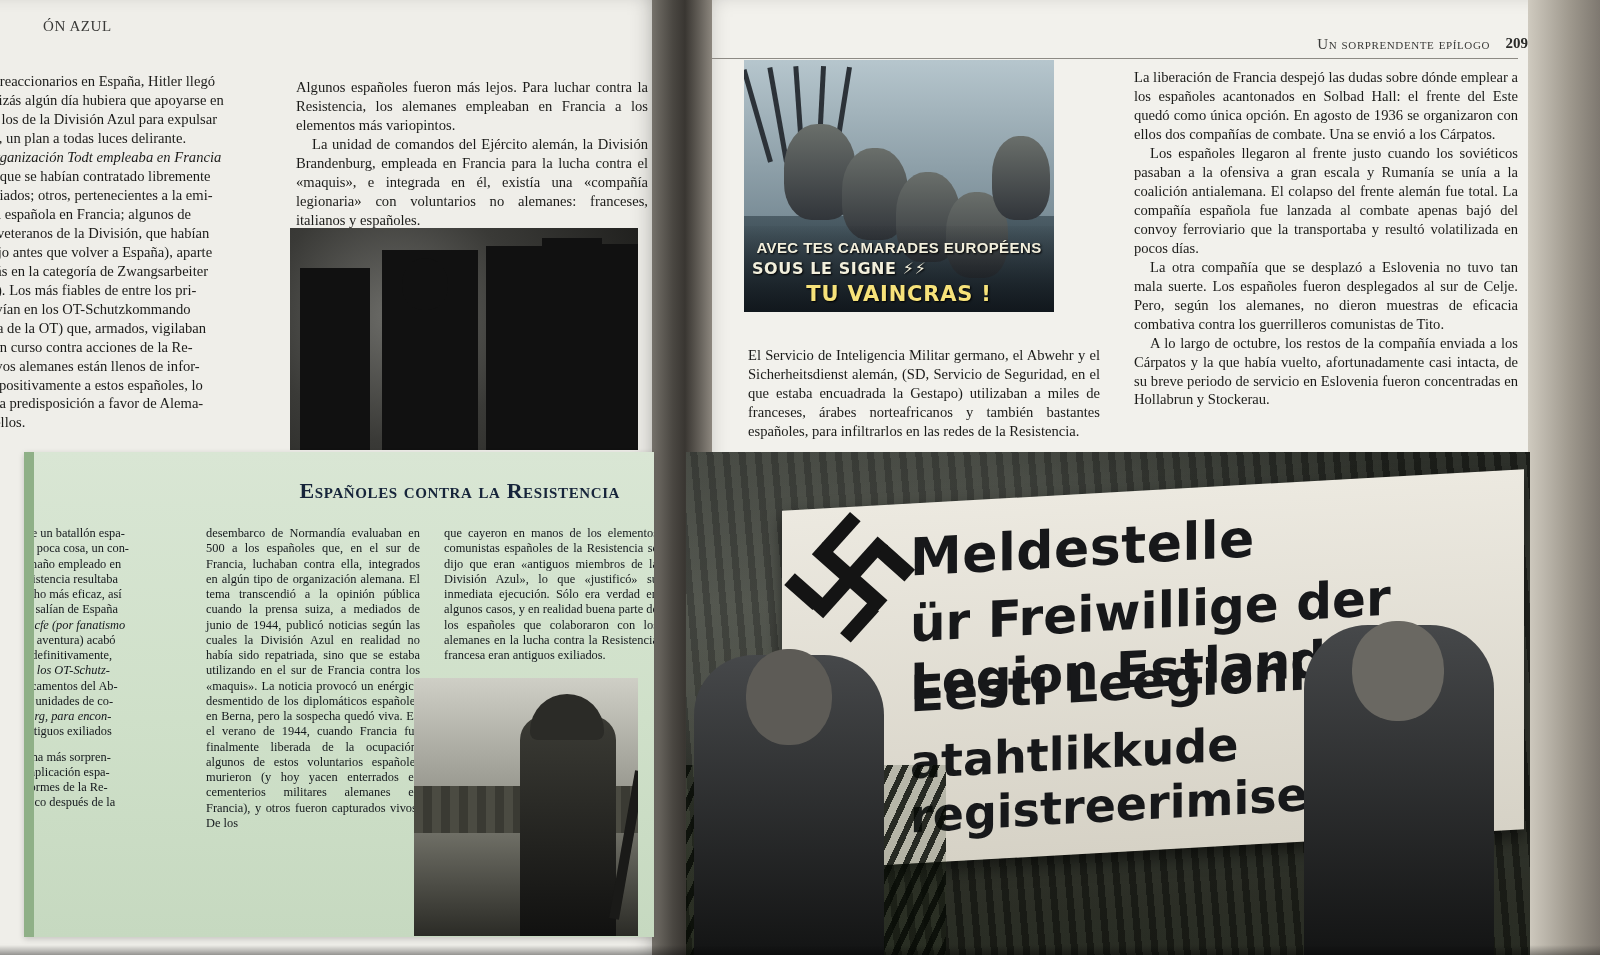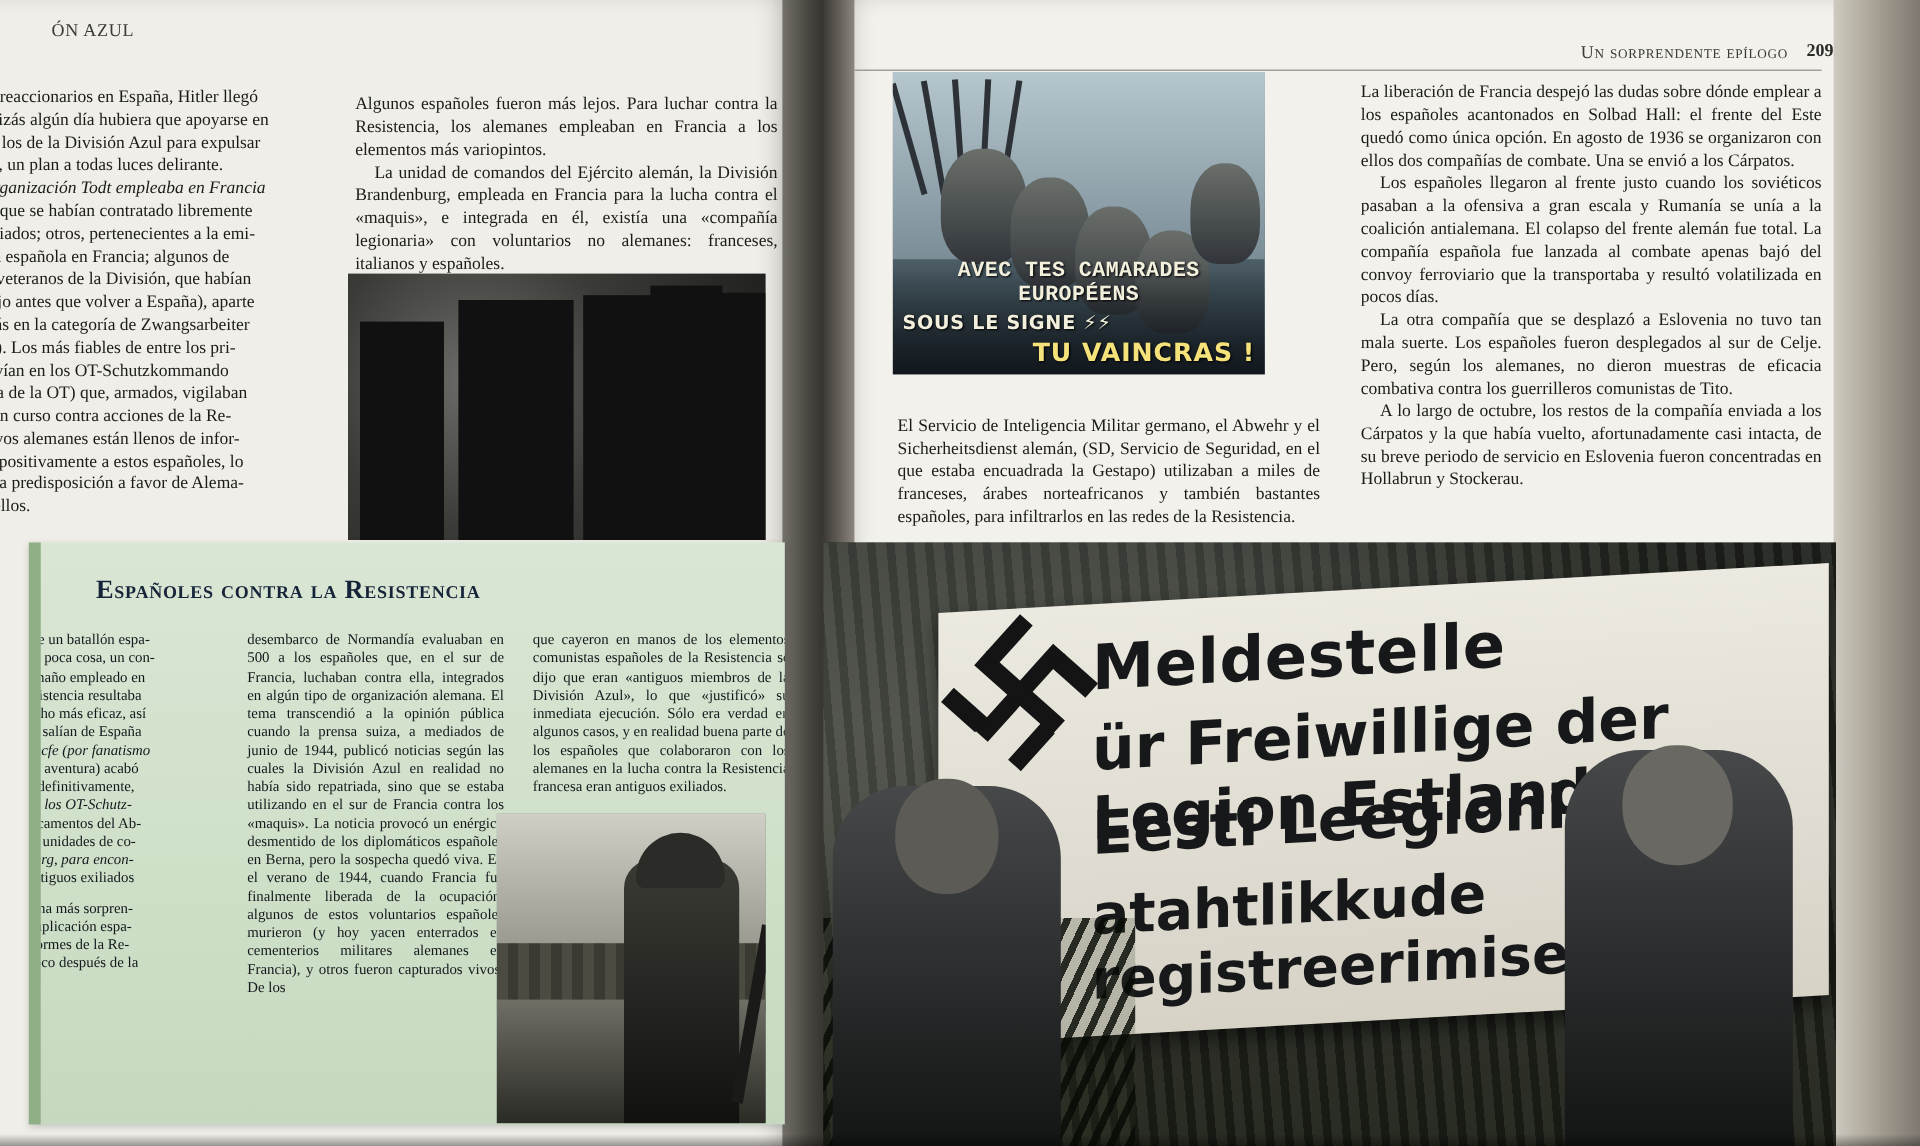--- a/index.html
+++ b/index.html
@@ -86,26 +86,26 @@
   .pst-sky{position:absolute;left:0;top:0;width:100%;height:62%;
     background:linear-gradient(180deg,#b6c6cd,#7b8e98);}
   .pst-guns{position:absolute;left:18px;top:6px;width:120px;height:120px;}
   .pst-guns i{position:absolute;display:block;width:5px;height:96px;background:#2c3238;transform-origin:bottom center;}
   .pst-soldiers{position:absolute;left:40px;top:58px;right:4px;height:150px;}
   .pst-soldiers b{position:absolute;display:block;border-radius:46% 46% 38% 38%;
     background:linear-gradient(180deg,#6a6f6b,#31353a);}
   .pst-band{position:absolute;left:0;bottom:0;width:100%;height:86px;
     background:linear-gradient(180deg,rgba(18,24,28,.05),rgba(10,14,18,.72));}
   .pst-t1{position:absolute;left:8px;bottom:56px;width:294px;text-align:center;
-    color:#f2efdc;font-family:Liberation Mono, monospace;font-weight:bold;font-size:18px;letter-spacing:.4px;
+    color:#f2efdc;font-family:Liberation Sans, sans-serif;font-weight:bold;font-size:15px;letter-spacing:.4px;
     text-shadow:1px 1px 2px #000;}
   .pst-t2{position:absolute;left:8px;bottom:34px;width:294px;text-align:left;
     color:#f2efdc;font-family:"DejaVu Sans",sans-serif;font-weight:bold;font-size:16px;letter-spacing:.6px;
     text-shadow:1px 1px 2px #000;}
-  .pst-t3{position:absolute;left:8px;bottom:6px;width:294px;text-align:right;
+  .pst-t3{position:absolute;left:8px;bottom:6px;width:294px;text-align:center;
     color:#f6e27a;font-family:"DejaVu Sans",sans-serif;font-weight:bold;font-size:21px;letter-spacing:.8px;
     text-shadow:1px 1px 2px #000;}
 
   
   .ph-sign{left:686px;top:452px;width:844px;height:503px;
     background:linear-gradient(180deg,#2a2c28 0%,#3b3d38 30%,#24261f 100%);}
   .sg-trees{position:absolute;left:0;top:0;width:100%;height:100%;
     background:
       radial-gradient(ellipse at 12% 20%, rgba(220,225,215,.18) 0 25%, rgba(0,0,0,0) 60%),
       repeating-linear-gradient(85deg, rgba(10,12,8,.55) 0 7px, rgba(60,66,52,.25) 7px 16px);
@@ -150,21 +150,21 @@
 
   
   .greenbox{
     position:absolute;left:24px;top:452px;width:620px;height:485px;
     background:linear-gradient(180deg,#d9e6d4 0%,#cfe0c9 55%,#c6d9c0 100%);
     border-left:10px solid #8fb087;
     box-shadow:0 2px 6px rgba(0,0,0,.18);
     overflow:hidden;
   }
   .greenbox .gb-title{
-    position:absolute;left:46px;top:26px;width:540px;text-align:left;
+    position:absolute;left:46px;top:26px;width:540px;text-align:right;
     font-variant:small-caps;font-weight:bold;font-size:22px;color:#16243a;letter-spacing:.6px;
   }
   .gb-col{position:absolute;font-size:12.4px;line-height:1.23;color:#14181c;text-align:justify;-webkit-hyphens:auto;hyphens:auto;}
   .gb-col p{margin:0;text-indent:12px;}
   .gb-col p.first{text-indent:0;}
   .gb-c1{left:-12px;top:74px;width:160px;}
   .gb-c2{left:172px;top:74px;width:214px;}
   .gb-c3{left:410px;top:74px;width:214px;}
 </style>
 </head>

